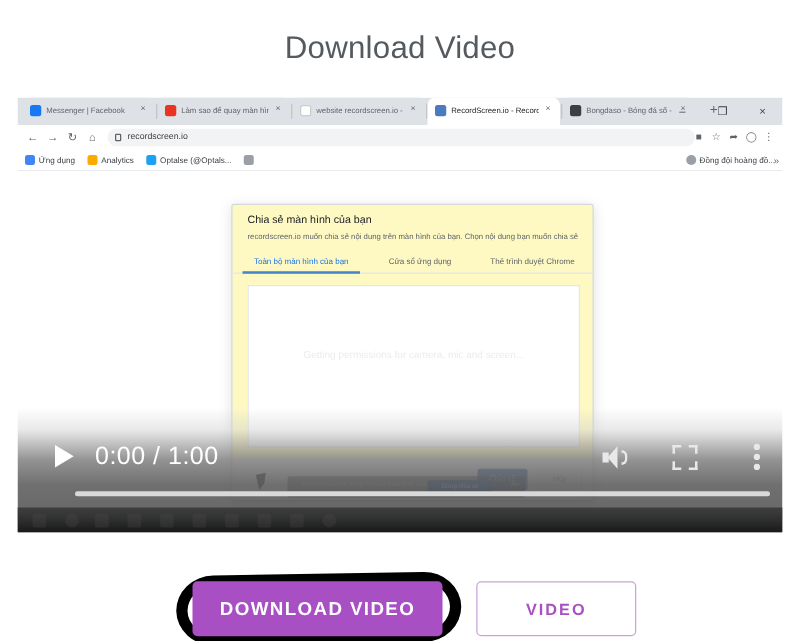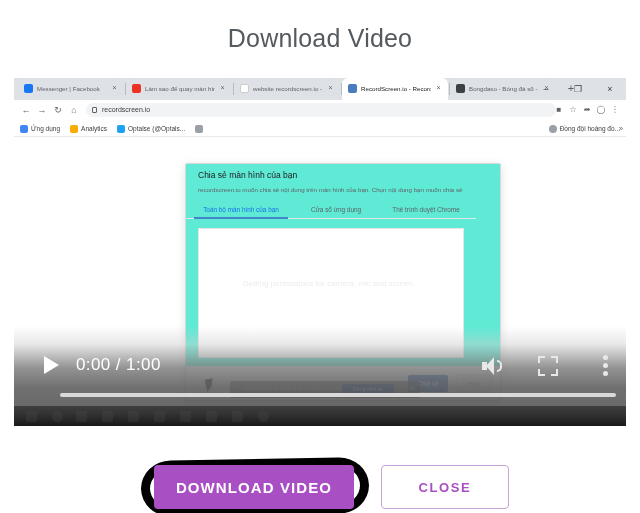--- a/index.html
+++ b/index.html
@@ -199,22 +199,22 @@
   #rec-page {
     position: absolute;
     left: 0; top: 59px; right: 0; bottom: 0;
     background: #ffffff;
   }
 
   
   #share-dialog {
     position: absolute;
     left: 171px; top: 26px;
-    width: 316px; height: 238px;
-    background: #5eead4;
+    width: 290px; height: 238px;
+    background: #fef9c3;
     border: 1px solid #d5d8dc;
     box-shadow: 0 2px 10px rgba(0,0,0,0.12);
     border-radius: 2px;
   }
   #dlg-title {
     position: absolute; left: 12px; top: 6px;
     font-size: 8.5px; color: #202124; font-weight: 400;
   }
   #dlg-desc {
     position: absolute; left: 12px; top: 22px;
@@ -363,21 +363,21 @@
   }
   #btn-play {
     position: absolute; left: 30px; top: 7px;
     width: 0; height: 0;
     border-left: 15px solid #ffffff;
     border-top: 9px solid transparent;
     border-bottom: 9px solid transparent;
   }
   #time-display {
     position: absolute; left: 62px; top: 4px;
-    font-size: 17px; line-height: 24px;
+    font-size: 20px; line-height: 24px;
     color: #ffffff;
     font-weight: 400;
     letter-spacing: 0.4px;
   }
   #btn-volume {
     position: absolute; right: 120px; top: 7px;
     width: 24px; height: 20px;
   }
   #btn-volume .spk-body {
     position: absolute; left: 0; top: 6px;
@@ -596,16 +596,16 @@
 
     <div id="progress-track">
       <div id="progress-fill" style="width: 0%;"></div>
     </div>
 
   </div>
 
   <div id="actions">
     <div id="annotation-ring"></div>
     <button id="btn-download">DOWNLOAD VIDEO</button>
-    <button id="btn-close">CLOSE</button>
+    <button id="btn-close">VIDEO</button>
   </div>
 
 </div>
 
 </body></html>

